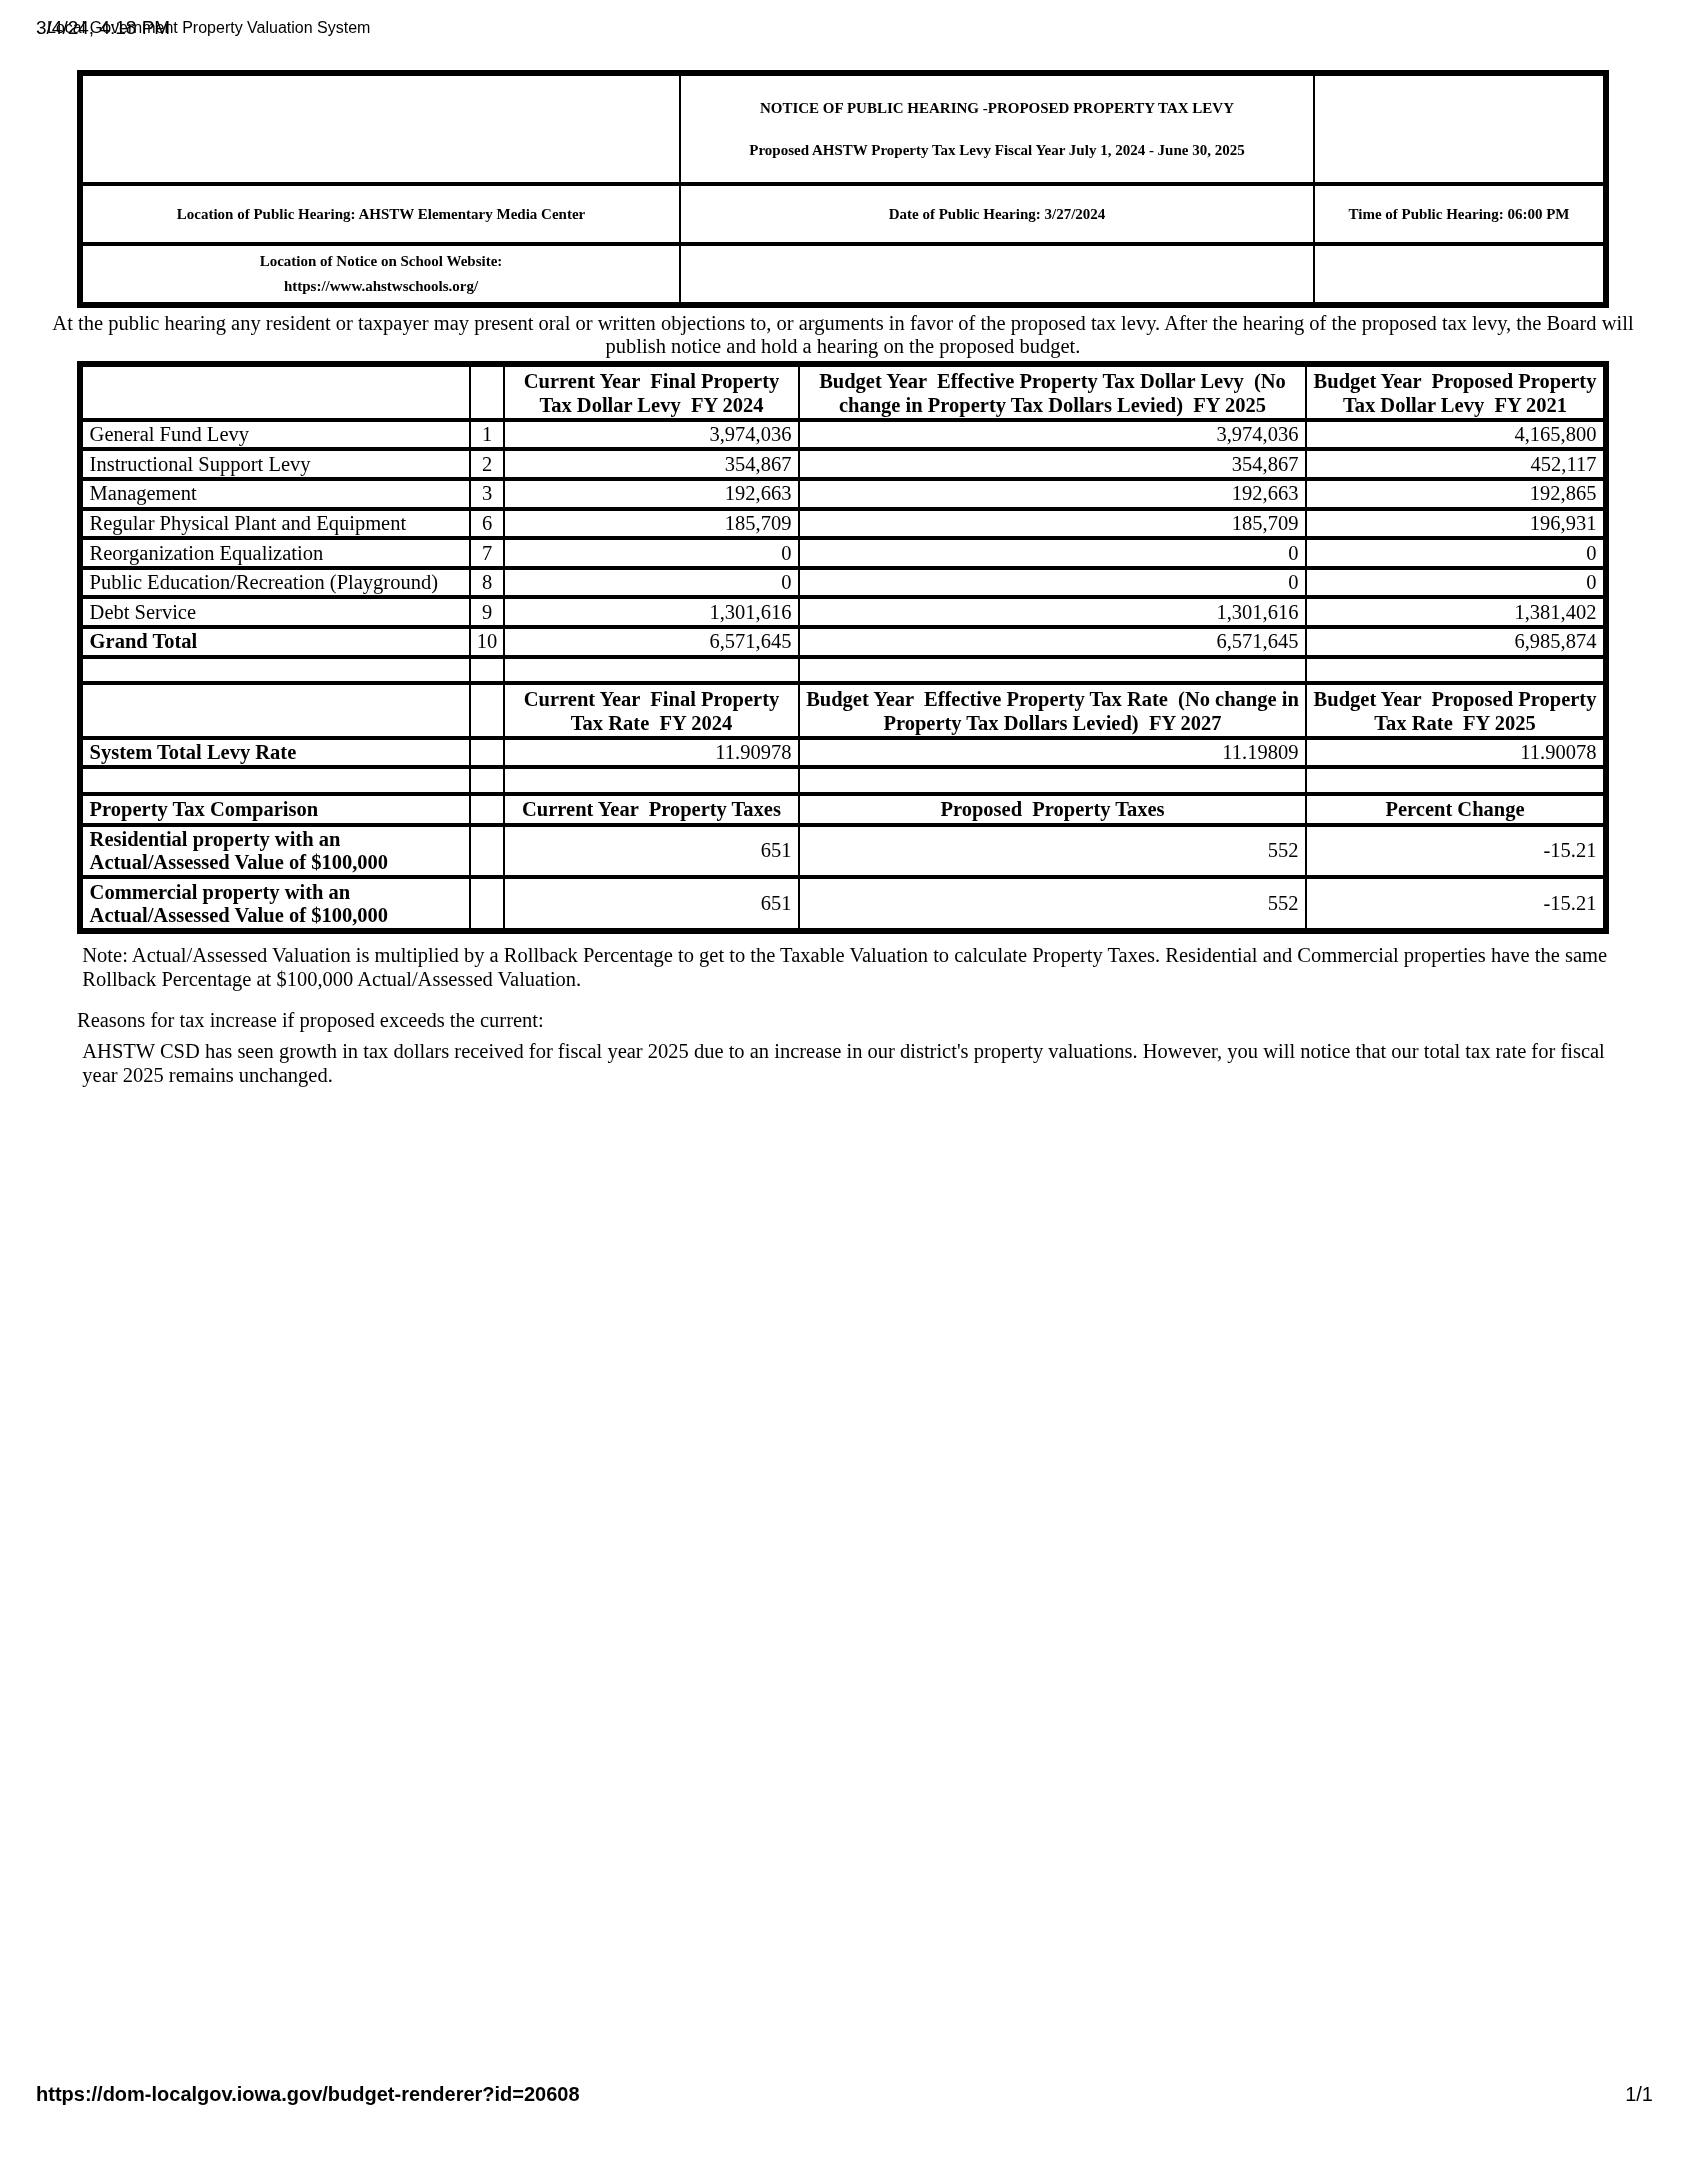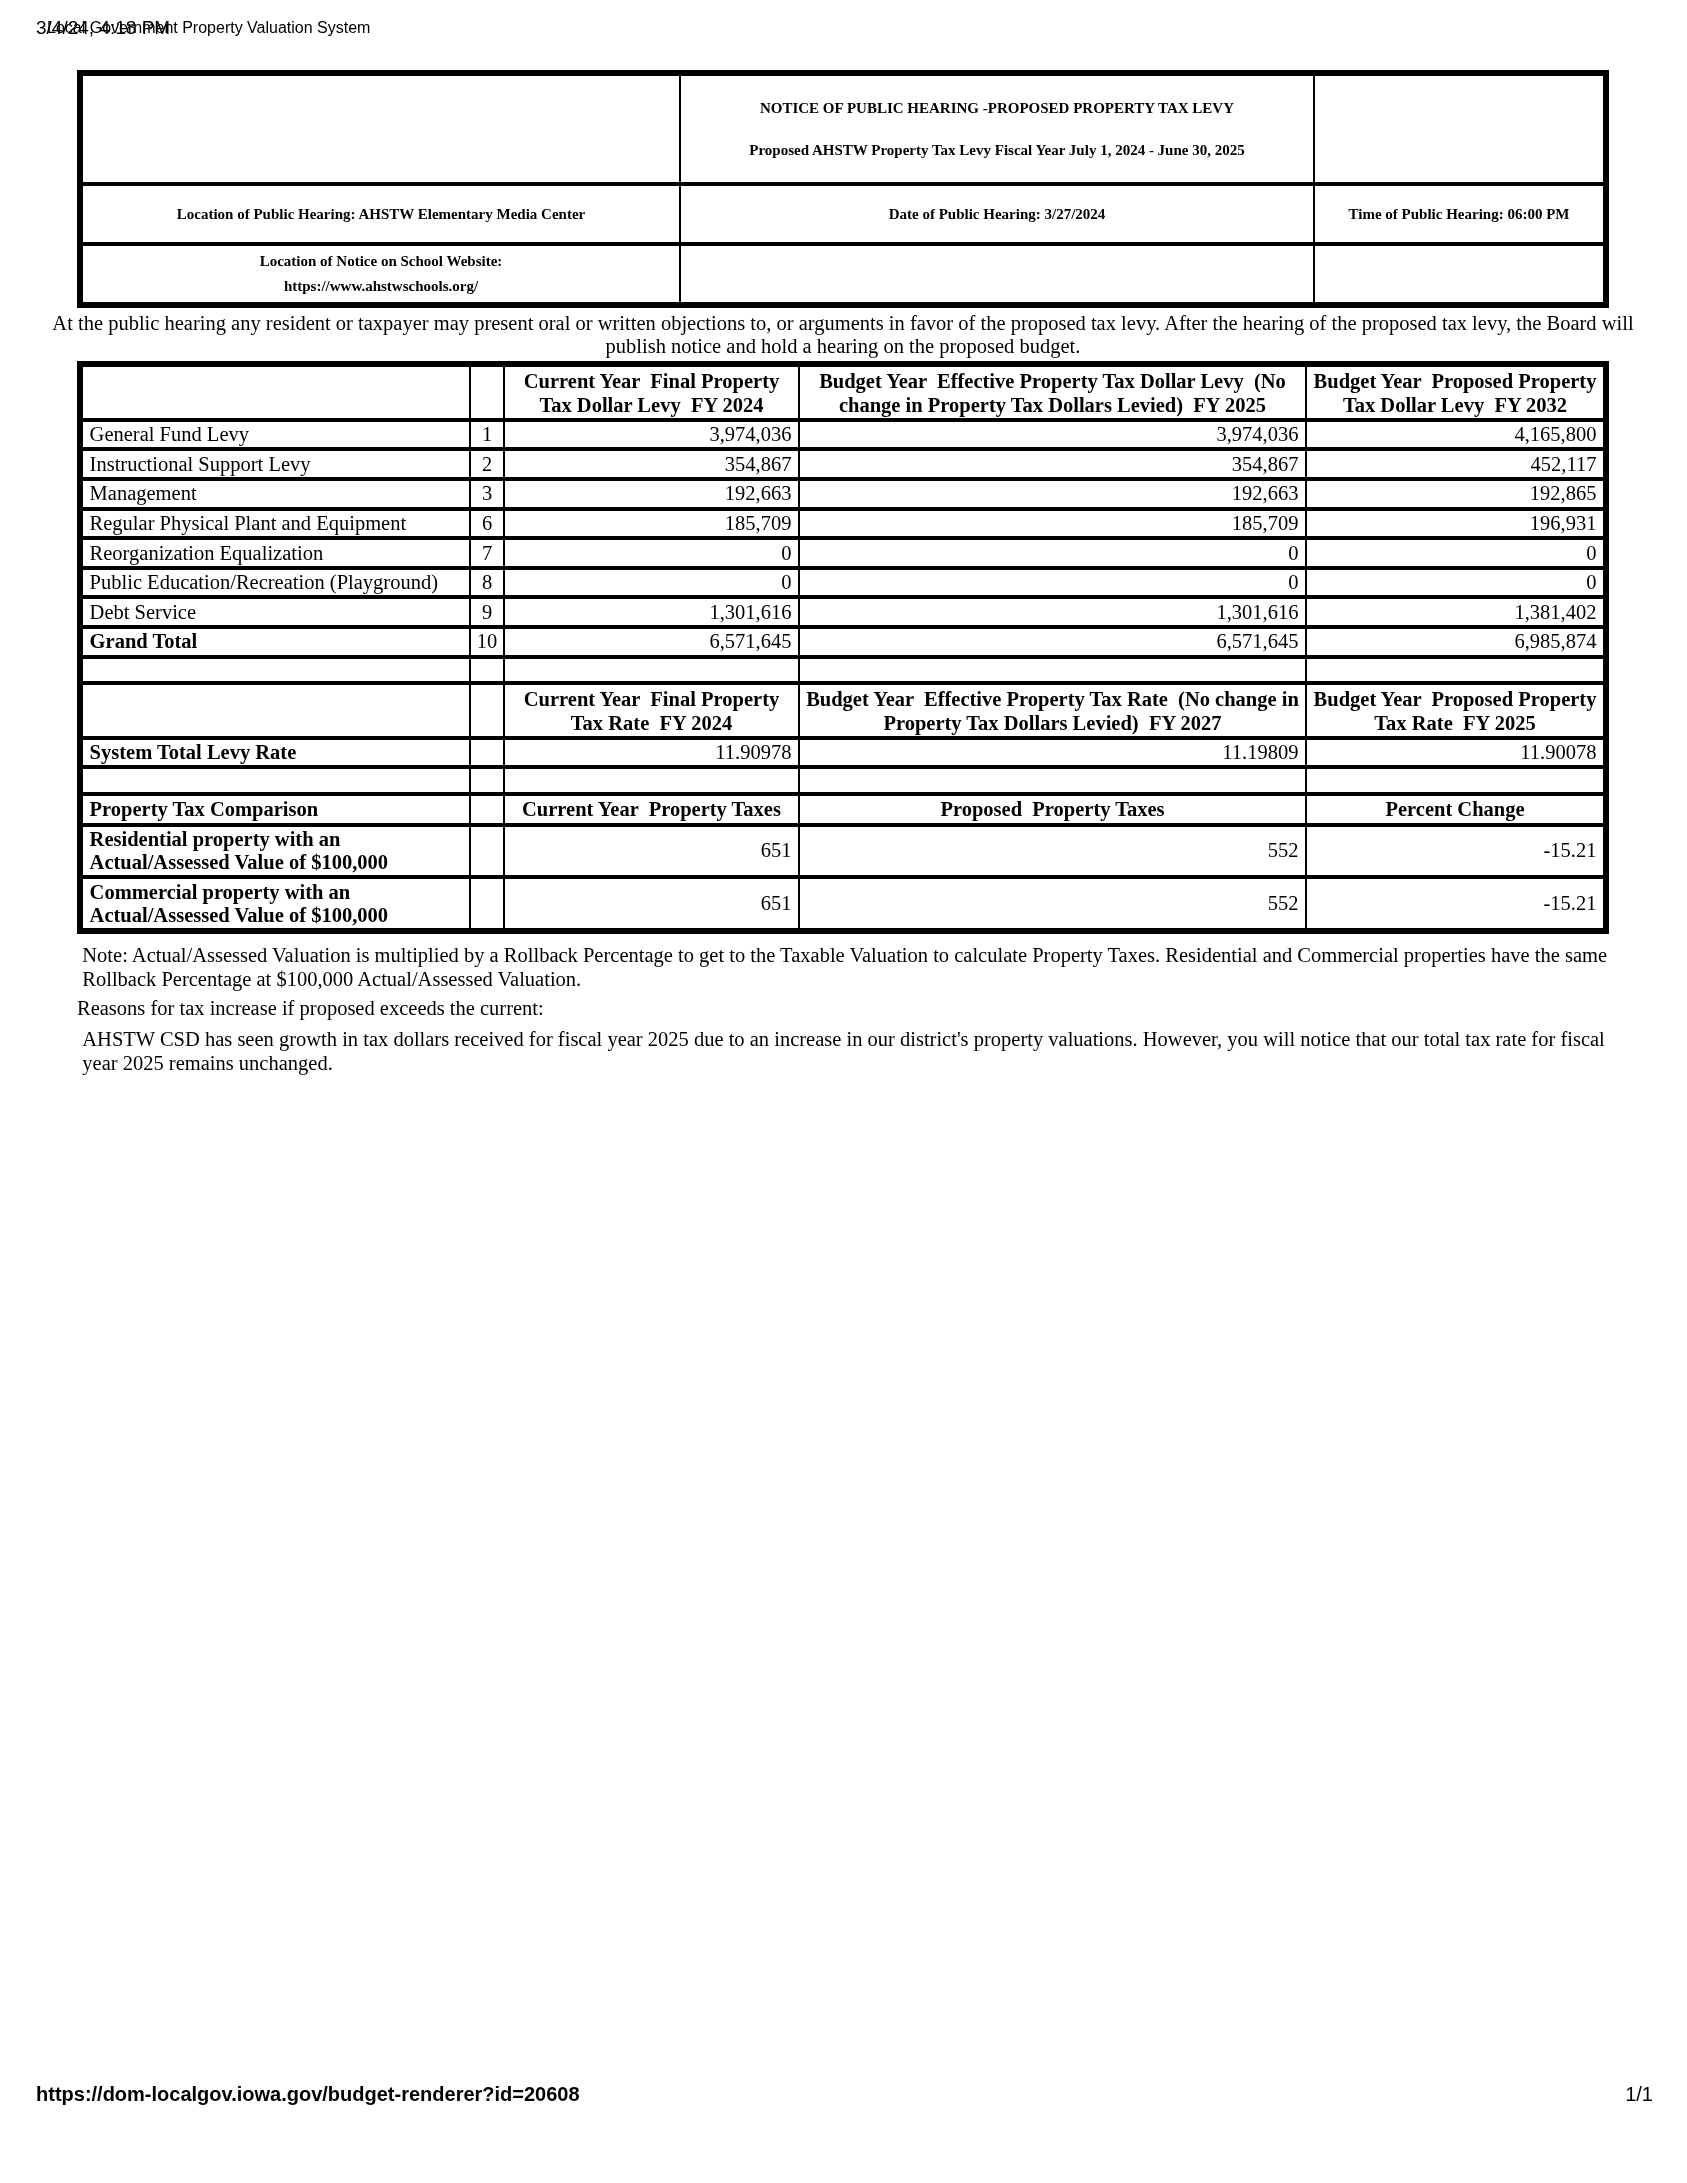--- a/index.html
+++ b/index.html
@@ -45,21 +45,21 @@
   .t2 tr.h-head td,.t2 tr.h-head th{height:42px;}
   .t2 tr.h-data td{height:20px;}
   .t2 tr.h-spacer td{height:20px;}
   .t2 tr.h-rate td,.t2 tr.h-rate th{height:42px;}
   .t2 tr.h-cmp td,.t2 tr.h-cmp th{height:20px;}
   .t2 tr.h-cmprow td{height:41px;}
   .t2 .bold{font-weight:bold;}
 
   
   .notes{font-size:20.5px;line-height:24px;margin-top:9.3px;}
-  .notes .note{padding-left:5.3px;margin-bottom:5px;}
+  .notes .note{padding-left:5.3px;margin-bottom:17px;}
   .notes .reasons{margin-bottom:6.6px;}
   .notes .reason-txt{padding-left:5.3px;}
 </style>
 </head>
 <body>
 
 <div class="print-hdr">
   <span class="dt">3/4/24, 4:18 PM</span>
   <span class="ttl">Local Government Property Valuation System</span>
 </div>
@@ -107,21 +107,21 @@
         <col style="width:507px">
         <col>
     </colgroup>
 
     <tbody>
         <tr class="h-head">
       <td></td>
       <td></td>
       <th>Current Year  Final Property Tax Dollar Levy  FY 2024</th>
       <th>Budget Year  Effective Property Tax Dollar Levy  (No change in Property Tax Dollars Levied)  FY 2025</th>
-      <th>Budget Year  Proposed Property Tax Dollar Levy  FY 2032</th>
+      <th>Budget Year  Proposed Property Tax Dollar Levy  FY 2021</th>
     </tr>
 
     <tr class="h-data">
       <td class="lbl">General Fund Levy</td>
       <td class="num">1</td>
       <td class="val">3,974,036</td>
       <td class="val">3,974,036</td>
       <td class="val">4,165,800</td>
     </tr>
     <tr class="h-data">

